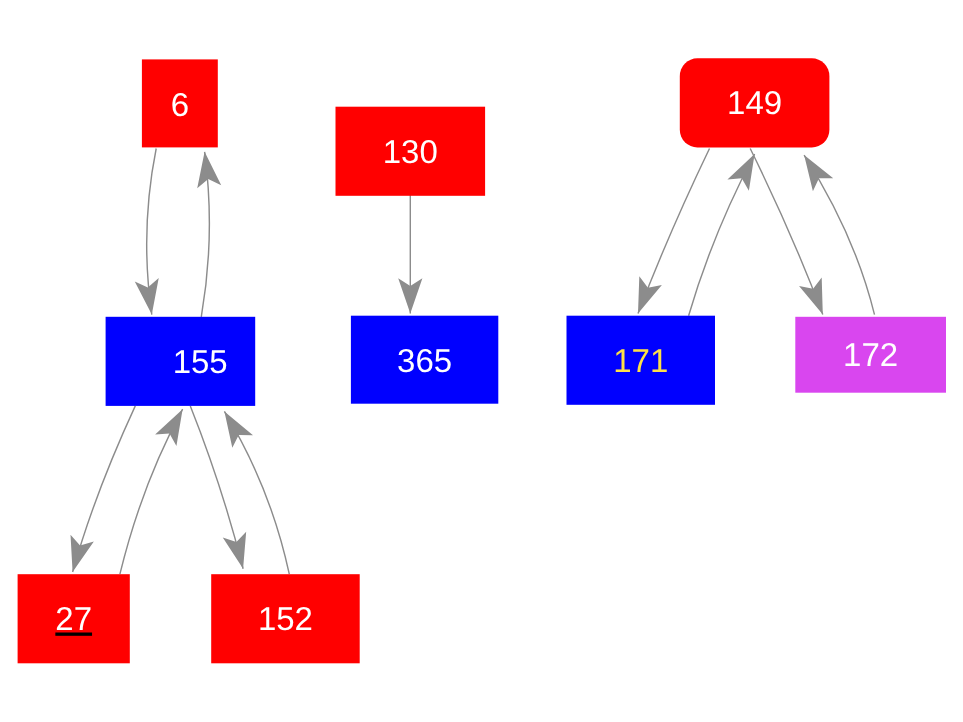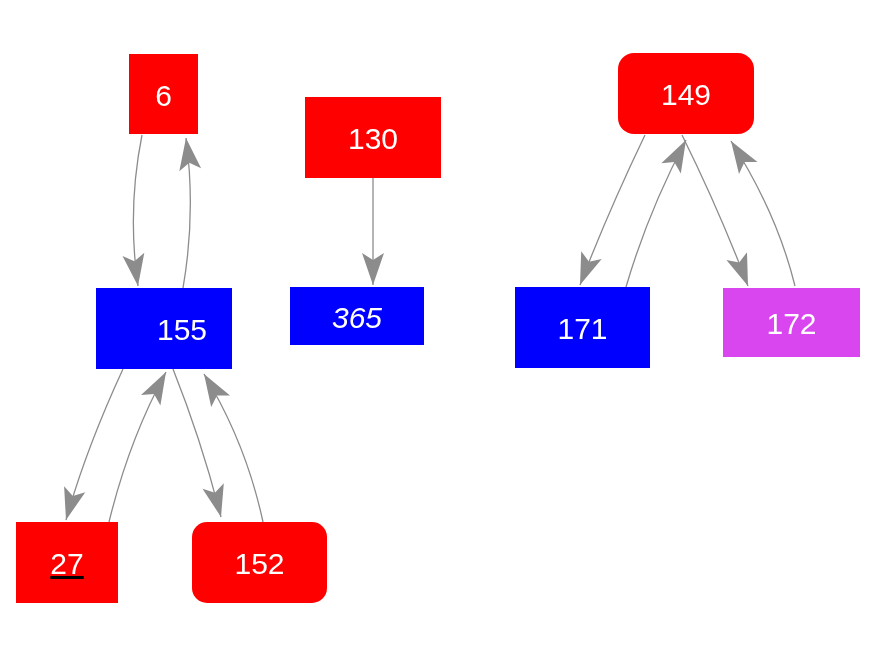--- a/index.html
+++ b/index.html
@@ -72,31 +72,31 @@
     </svg>
 <div class="node" style="left: 129px; top: 54px; width: 69px; height: 80px; background: rgb(255, 0, 0);">
       <span class="node-label" style="color: rgb(255, 255, 255);">6</span>
     </div>
     <div class="node" style="left: 96px; top: 288px; width: 136px; height: 81px; background: rgb(0, 0, 255); padding-left: 36px;">
       <span class="node-label" style="color: rgb(255, 255, 255);">155</span>
     </div>
     <div class="node" style="left: 16px; top: 522px; width: 102px; height: 81px; background: rgb(255, 0, 0); text-decoration: underline;">
       <span class="node-label" style="color: rgb(255, 255, 255);">27</span>
     </div>
-    <div class="node" style="left: 192px; top: 522px; width: 135px; height: 81px; background: rgb(255, 0, 0); border-radius: 15px;">
+    <div class="node" style="left: 192px; top: 522px; width: 135px; height: 81px; background: rgb(255, 0, 0);">
       <span class="node-label" style="color: rgb(255, 255, 255);">152</span>
     </div>
     <div class="node" style="left: 305px; top: 53px; width: 136px; height: 81px; background: rgb(255, 0, 0); margin-top: 44px;">
       <span class="node-label" style="color: rgb(255, 255, 255);">130</span>
     </div>
-    <div class="node" style="left: 290px; top: 287px; width: 134px; height: 58px; background: rgb(0, 0, 255); font-style: italic;">
+    <div class="node" style="left: 319px; top: 287px; width: 134px; height: 80px; background: rgb(0, 0, 255);">
       <span class="node-label" style="color: rgb(255, 255, 255);">365</span>
     </div>
     <div class="node" style="left: 618px; top: 53px; width: 136px; height: 81px; background: rgb(255, 0, 0); border-radius: 16px;">
       <span class="node-label" style="color: rgb(255, 255, 255);">149</span>
     </div>
     <div class="node" style="left: 515px; top: 287px; width: 135px; height: 81px; background: rgb(0, 0, 255);">
-      <span class="node-label" style="color: #ffffff;">171</span>
+      <span class="node-label" style="color: #fde047;">171</span>
     </div>
     <div class="node" style="left: 723px; top: 288px; width: 137px; height: 69px; background: #d946ef;">
       <span class="node-label" style="color: rgb(255, 255, 255);">172</span>
     </div>
   </div>
 
 </body></html>

